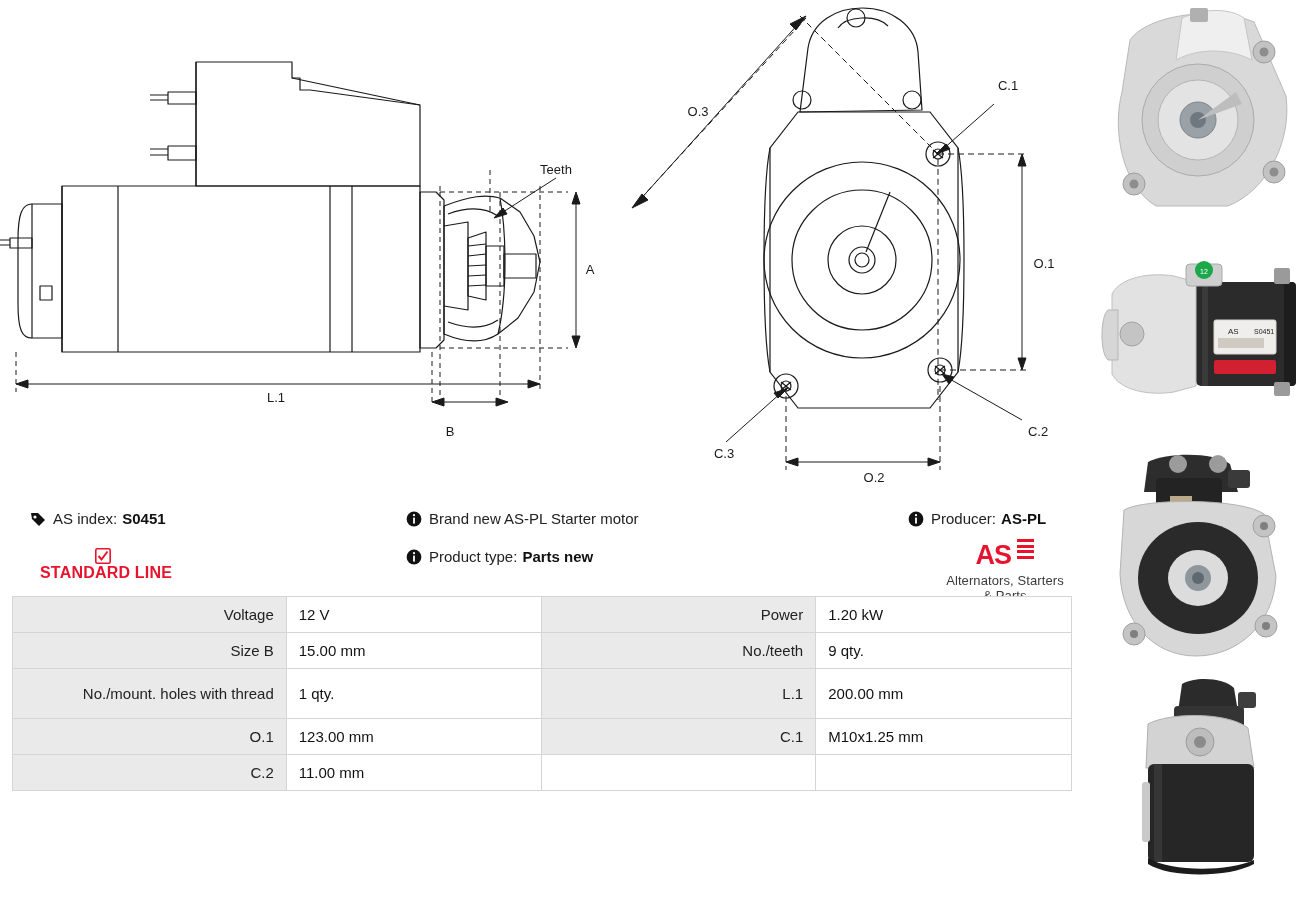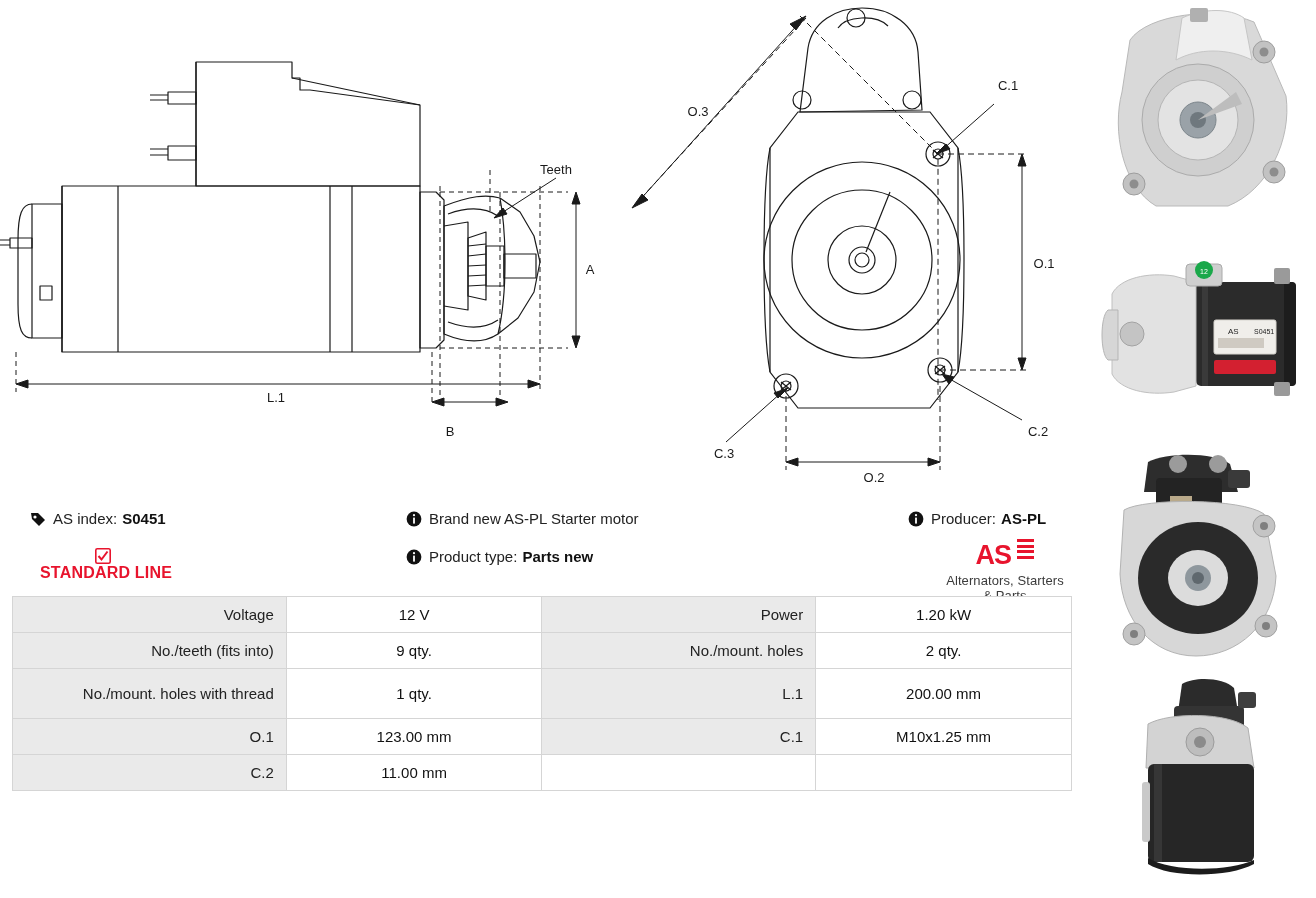--- a/index.html
+++ b/index.html
@@ -49,21 +49,21 @@
   
   .spec { position: absolute; left: 12px; top: 596px; width: 1060px; border-collapse: collapse; }
   .spec td {
     border: 1px solid #d5d5d5;
     height: 36px;
     font-size: 15px;
     padding: 5px 12px;
     vertical-align: middle;
   }
   .spec td.k { background: #eaeaea; text-align: right; color: #222; width: 274px; }
-  .spec td.v { background: #ffffff; text-align: center; color: #111; width: 256px; }
+  .spec td.v { background: #ffffff; text-align: left; color: #111; width: 256px; }
   .spec td.empty { background: #ffffff; }
   .spec tr.tall td { height: 50px; }
 
   .lbl { font-size: 13px; fill: #1a1a1a; font-family: "Liberation Sans", sans-serif; }
 </style>
 </head>
 <body>
 
 <div class="page">
 
@@ -282,24 +282,24 @@
 
   <table class="spec">
     <tbody>
       <tr>
         <td class="k">Voltage</td>
         <td class="v">12 V</td>
         <td class="k">Power</td>
         <td class="v">1.20 kW</td>
       </tr>
       <tr>
-        <td class="k">No./teeth (fits into)</td>
+        <td class="k">Size B</td>
+        <td class="v">15.00 mm</td>
+        <td class="k">No./teeth</td>
         <td class="v">9 qty.</td>
-        <td class="k">No./mount. holes</td>
-        <td class="v">2 qty.</td>
       </tr>
       <tr class="tall">
         <td class="k">No./mount. holes with thread</td>
         <td class="v">1 qty.</td>
         <td class="k">L.1</td>
         <td class="v">200.00 mm</td>
       </tr>
       <tr>
         <td class="k">O.1</td>
         <td class="v">123.00 mm</td>

